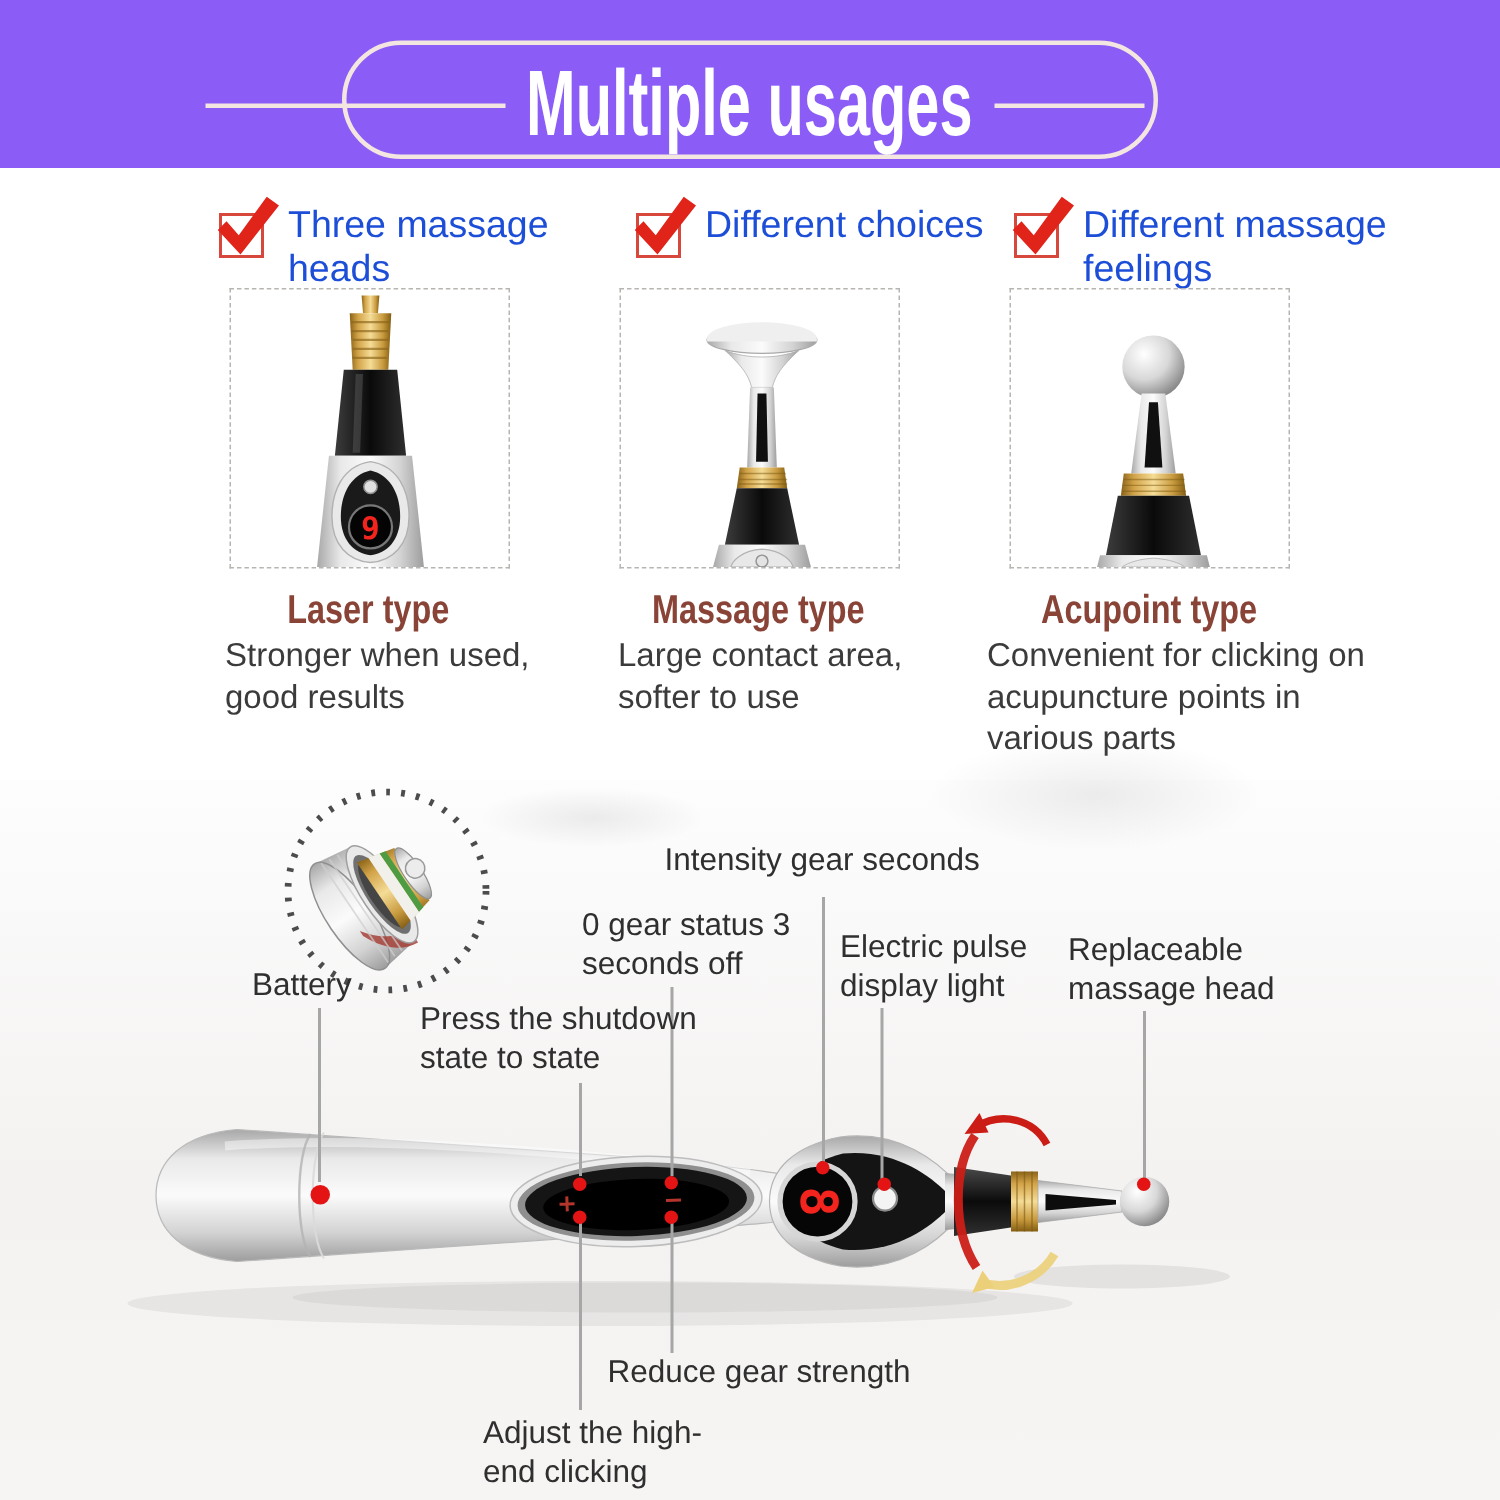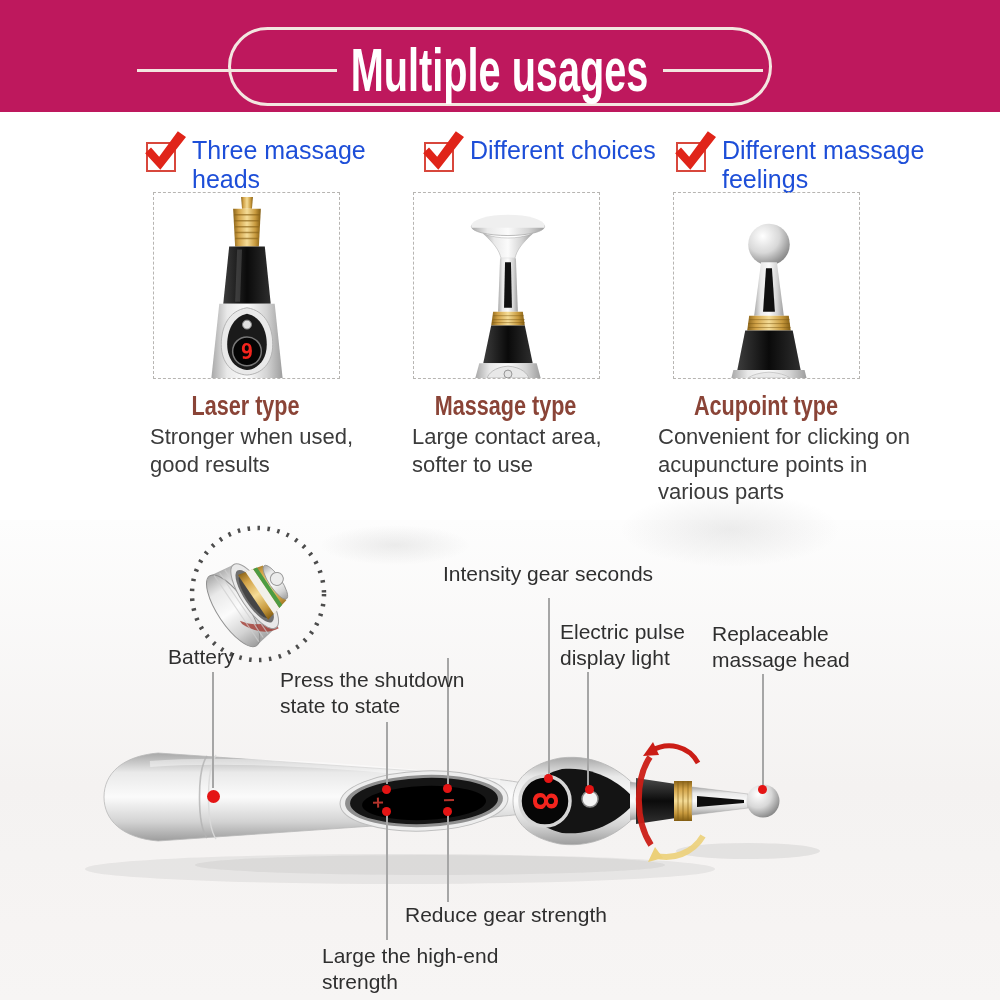--- a/index.html
+++ b/index.html
@@ -1,21 +1,21 @@
 <!DOCTYPE html>
 <html><head>
 <meta charset="utf-8">
 <style>
   html,body{margin:0;padding:0}
   body{
     width:1000px;height:1000px;position:relative;overflow:hidden;
     background:#ffffff;font-family:"Liberation Sans",sans-serif;
   }
   
-  .banner{position:absolute;left:0;top:0;width:1000px;height:112px;background:#be185d}
+  .banner{position:absolute;left:0;top:0;width:1000px;height:112px;background:#8b5cf6}
   .banner-line{position:absolute;top:69px;height:3px;background:#f3e6e0}
   .banner-line.left{left:137px;width:200px}
   .banner-line.right{left:663px;width:100px}
   .banner-capsule{position:absolute;left:228px;top:27px;width:544px;height:79px;
     border:3px solid #f3e6e0;border-radius:42px;box-sizing:border-box;
     display:flex;align-items:center;justify-content:center}
   .banner-title{display:inline-block;white-space:nowrap;color:#ffffff;font-weight:bold;
     font-size:62px;letter-spacing:0;transform:translateY(3px) scaleX(0.64)}
   
   .feature{position:absolute;top:136px}
@@ -263,18 +263,19 @@
   <div class="dot s9" style="left:382px;top:265px"></div>
   <div class="dot s9" style="left:382px;top:287px"></div>
   <div class="dot s9" style="left:443px;top:264px"></div>
   <div class="dot s9" style="left:443px;top:287px"></div>
   <div class="dot s9" style="left:544px;top:254px"></div>
   <div class="dot s9" style="left:585px;top:265px"></div>
   <div class="dot s9" style="left:758px;top:265px"></div>
 
   <div class="dlabel" style="left:168px;top:124px;width:100px">Battery</div>
   <div class="dlabel" style="left:280px;top:147px;width:195px">Press the shutdown state to state</div>
+  <div class="dlabel" style="left:388px;top:84px;width:155px">0 gear status 3 seconds off</div>
   <div class="dlabel" style="left:443px;top:41px;width:250px">Intensity gear seconds</div>
   <div class="dlabel" style="left:712px;top:101px;width:150px">Replaceable massage head</div>
   <div class="dlabel" style="left:560px;top:99px;width:140px">Electric pulse display light</div>
   <div class="dlabel" style="left:405px;top:382px;width:235px">Reduce gear strength</div>
-  <div class="dlabel" style="left:322px;top:423px;width:180px">Large the high-end strength</div>
+  <div class="dlabel" style="left:322px;top:423px;width:180px">Adjust the high-end clicking</div>
 </div>
 
 </body></html>

